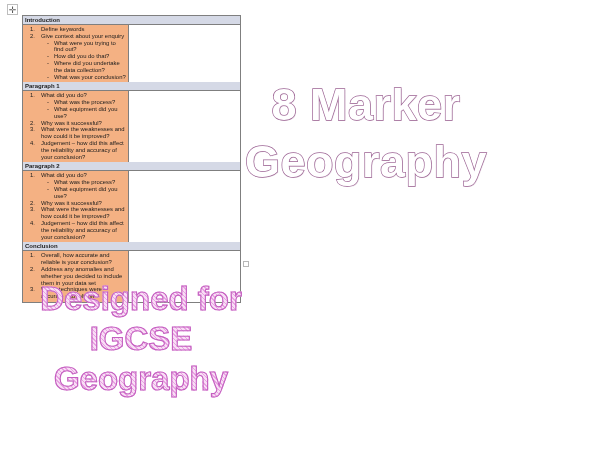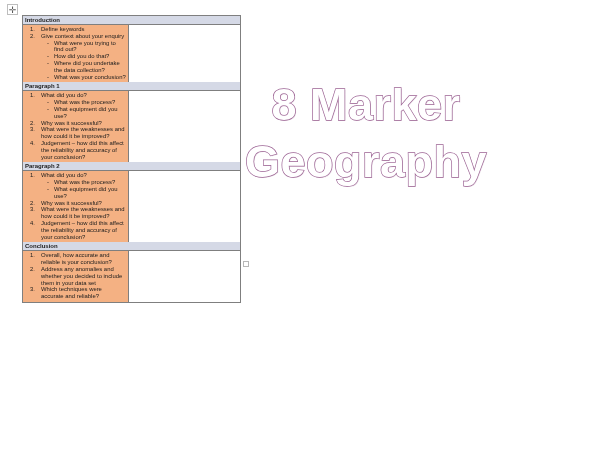--- a/index.html
+++ b/index.html
@@ -194,14 +194,19 @@
       </div>
     </div>
 
   <div class="resize-handle"></div>
 
   <div class="headline">
     <div>8 Marker</div>
     <div>Geography</div>
   </div>
 
+  <div class="credit">
+    <div class="line">Designed for</div>
+    <div class="line">IGCSE</div>
+    <div class="line">Geography</div>
+  </div>
 
 </div>
 
 </body></html>

